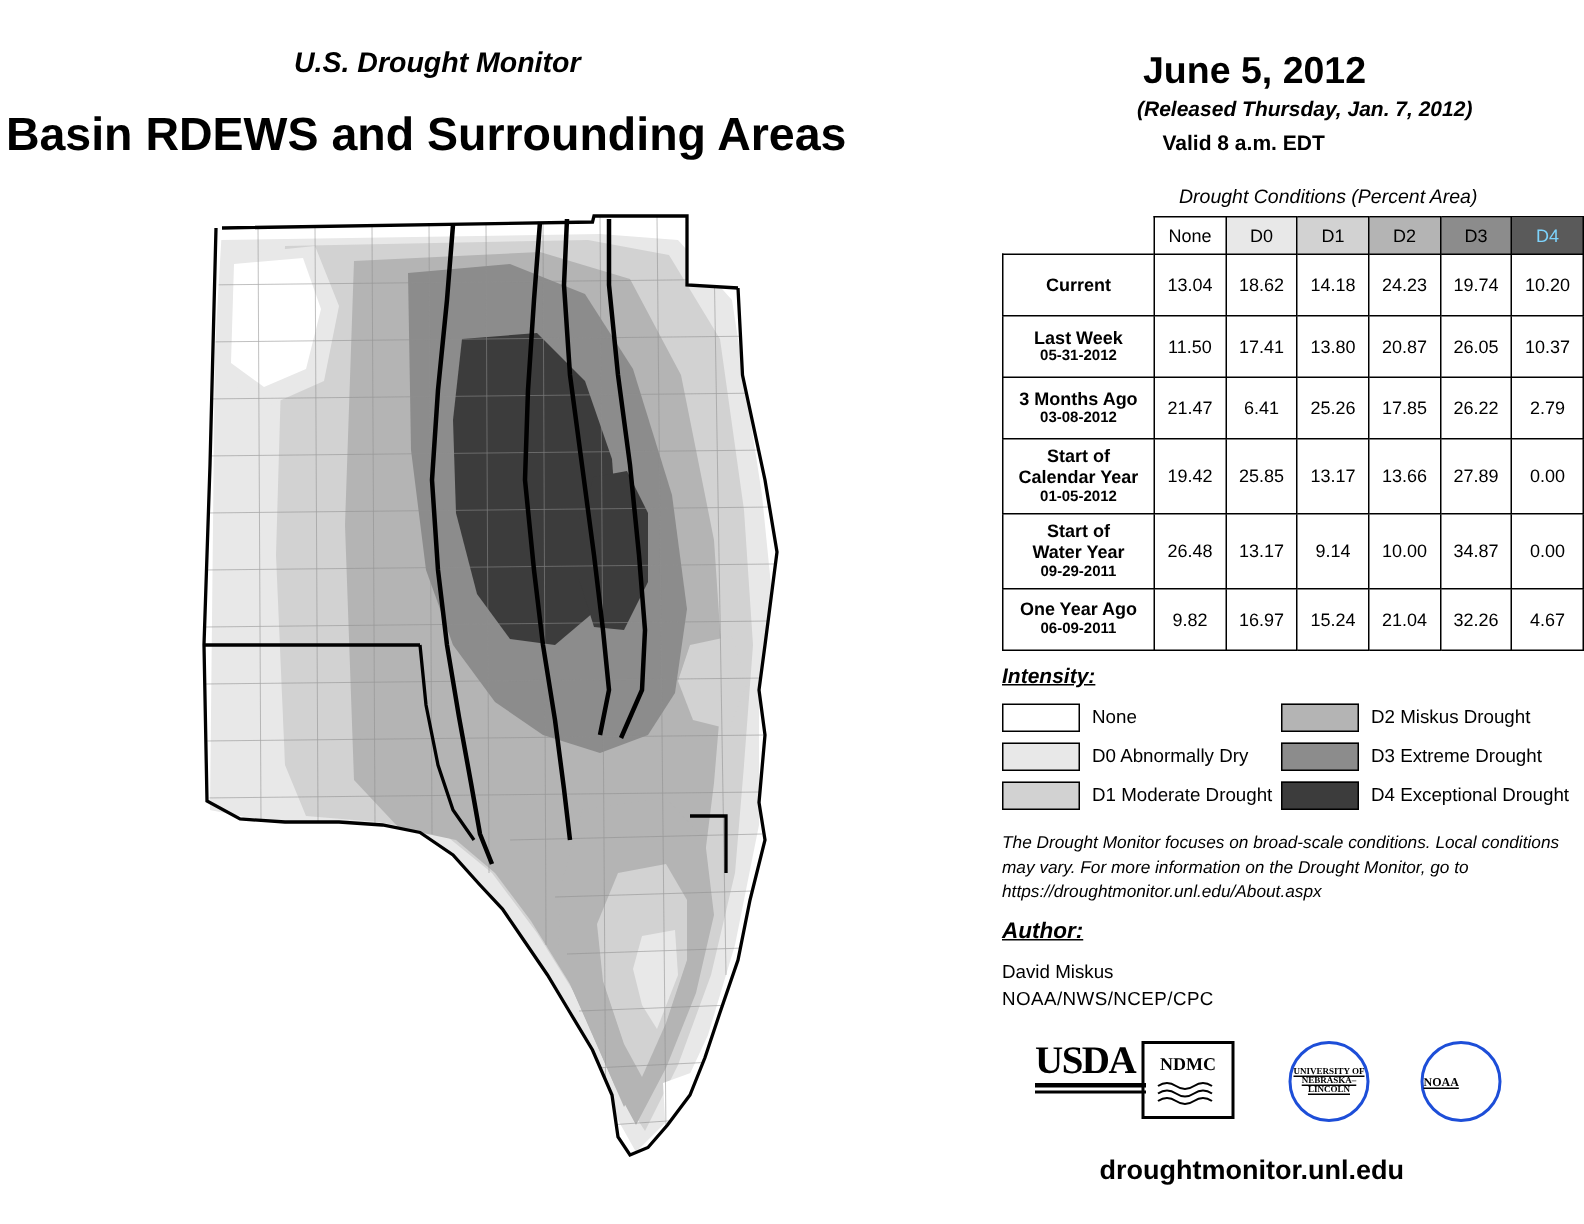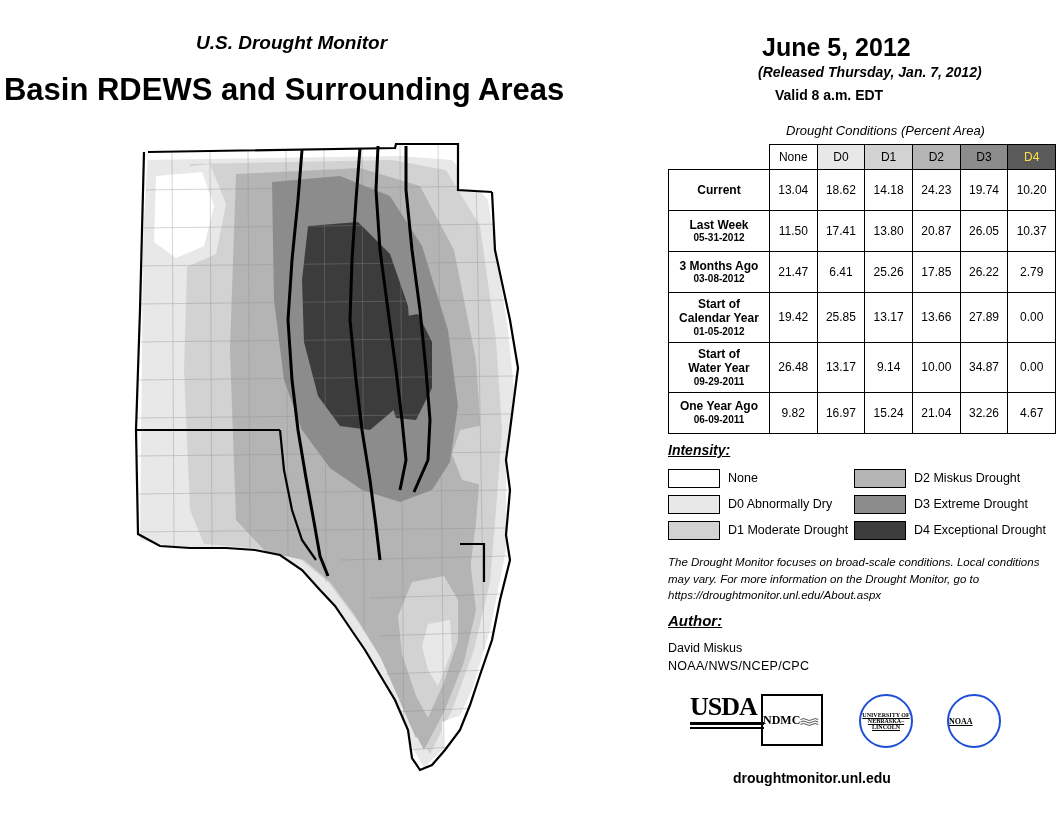--- a/index.html
+++ b/index.html
@@ -117,21 +117,21 @@
     width: 46px;
     height: 38px;
     font-size: 12px;
   }
   
   .sh-none { background: #ffffff; }
   .sh-d0 { background: #e8e8e8; }
   .sh-d1 { background: #d2d2d2; }
   .sh-d2 { background: #b4b4b4; }
   .sh-d3 { background: #8c8c8c; }
-  .sh-d4 { background: #5a5a5a; color: #fde047; }
+  .sh-d4 { background: #5a5a5a; color: #7dd3fc; }
 
   
   .intensity-title {
     position: absolute;
     left: 668px;
     top: 442px;
     font-size: 14px;
     font-style: italic;
     font-weight: bold;
     text-decoration: underline;
@@ -244,21 +244,21 @@
     align-items: center;
     justify-content: flex-start;
     text-align: center;
     text-decoration: underline;
   }
   .logo-ndmc { left: 98px; }
   .logo-ndmc-box {
     width: 62px; height: 52px;
     border: 2px solid #000;
     box-sizing: border-box;
-    display: flex; 
+    display: flex; flex-direction: column;
     align-items: center; justify-content: center;
     font-size: 12px; font-weight: bold;
     font-family: "Liberation Serif", serif;
   }
   .logo-ndmc-box .waves {
     margin-top: 3px;
     width: 42px; height: 18px;
   }
   .logo-uni { left: 196px; }
   .logo-uni .seal {
@@ -271,21 +271,21 @@
   .logo-noaa .seal {
     width: 54px; height: 54px;
     font-size: 8px;
     font-family: "Liberation Serif", serif;
     font-weight: bold;
   }
   .site-url {
     position: absolute;
     left: 733px;
     top: 770px;
-    font-size: 14px;
+    font-size: 18px;
     font-weight: bold;
     white-space: nowrap;
   }
 </style>
 </head>
 <body>
 
 <div class="hdr-subtitle">U.S. Drought Monitor</div>
 <div class="hdr-title">er Basin RDEWS and Surrounding Areas</div>
 <div class="hdr-date">June 5, 2012</div>

